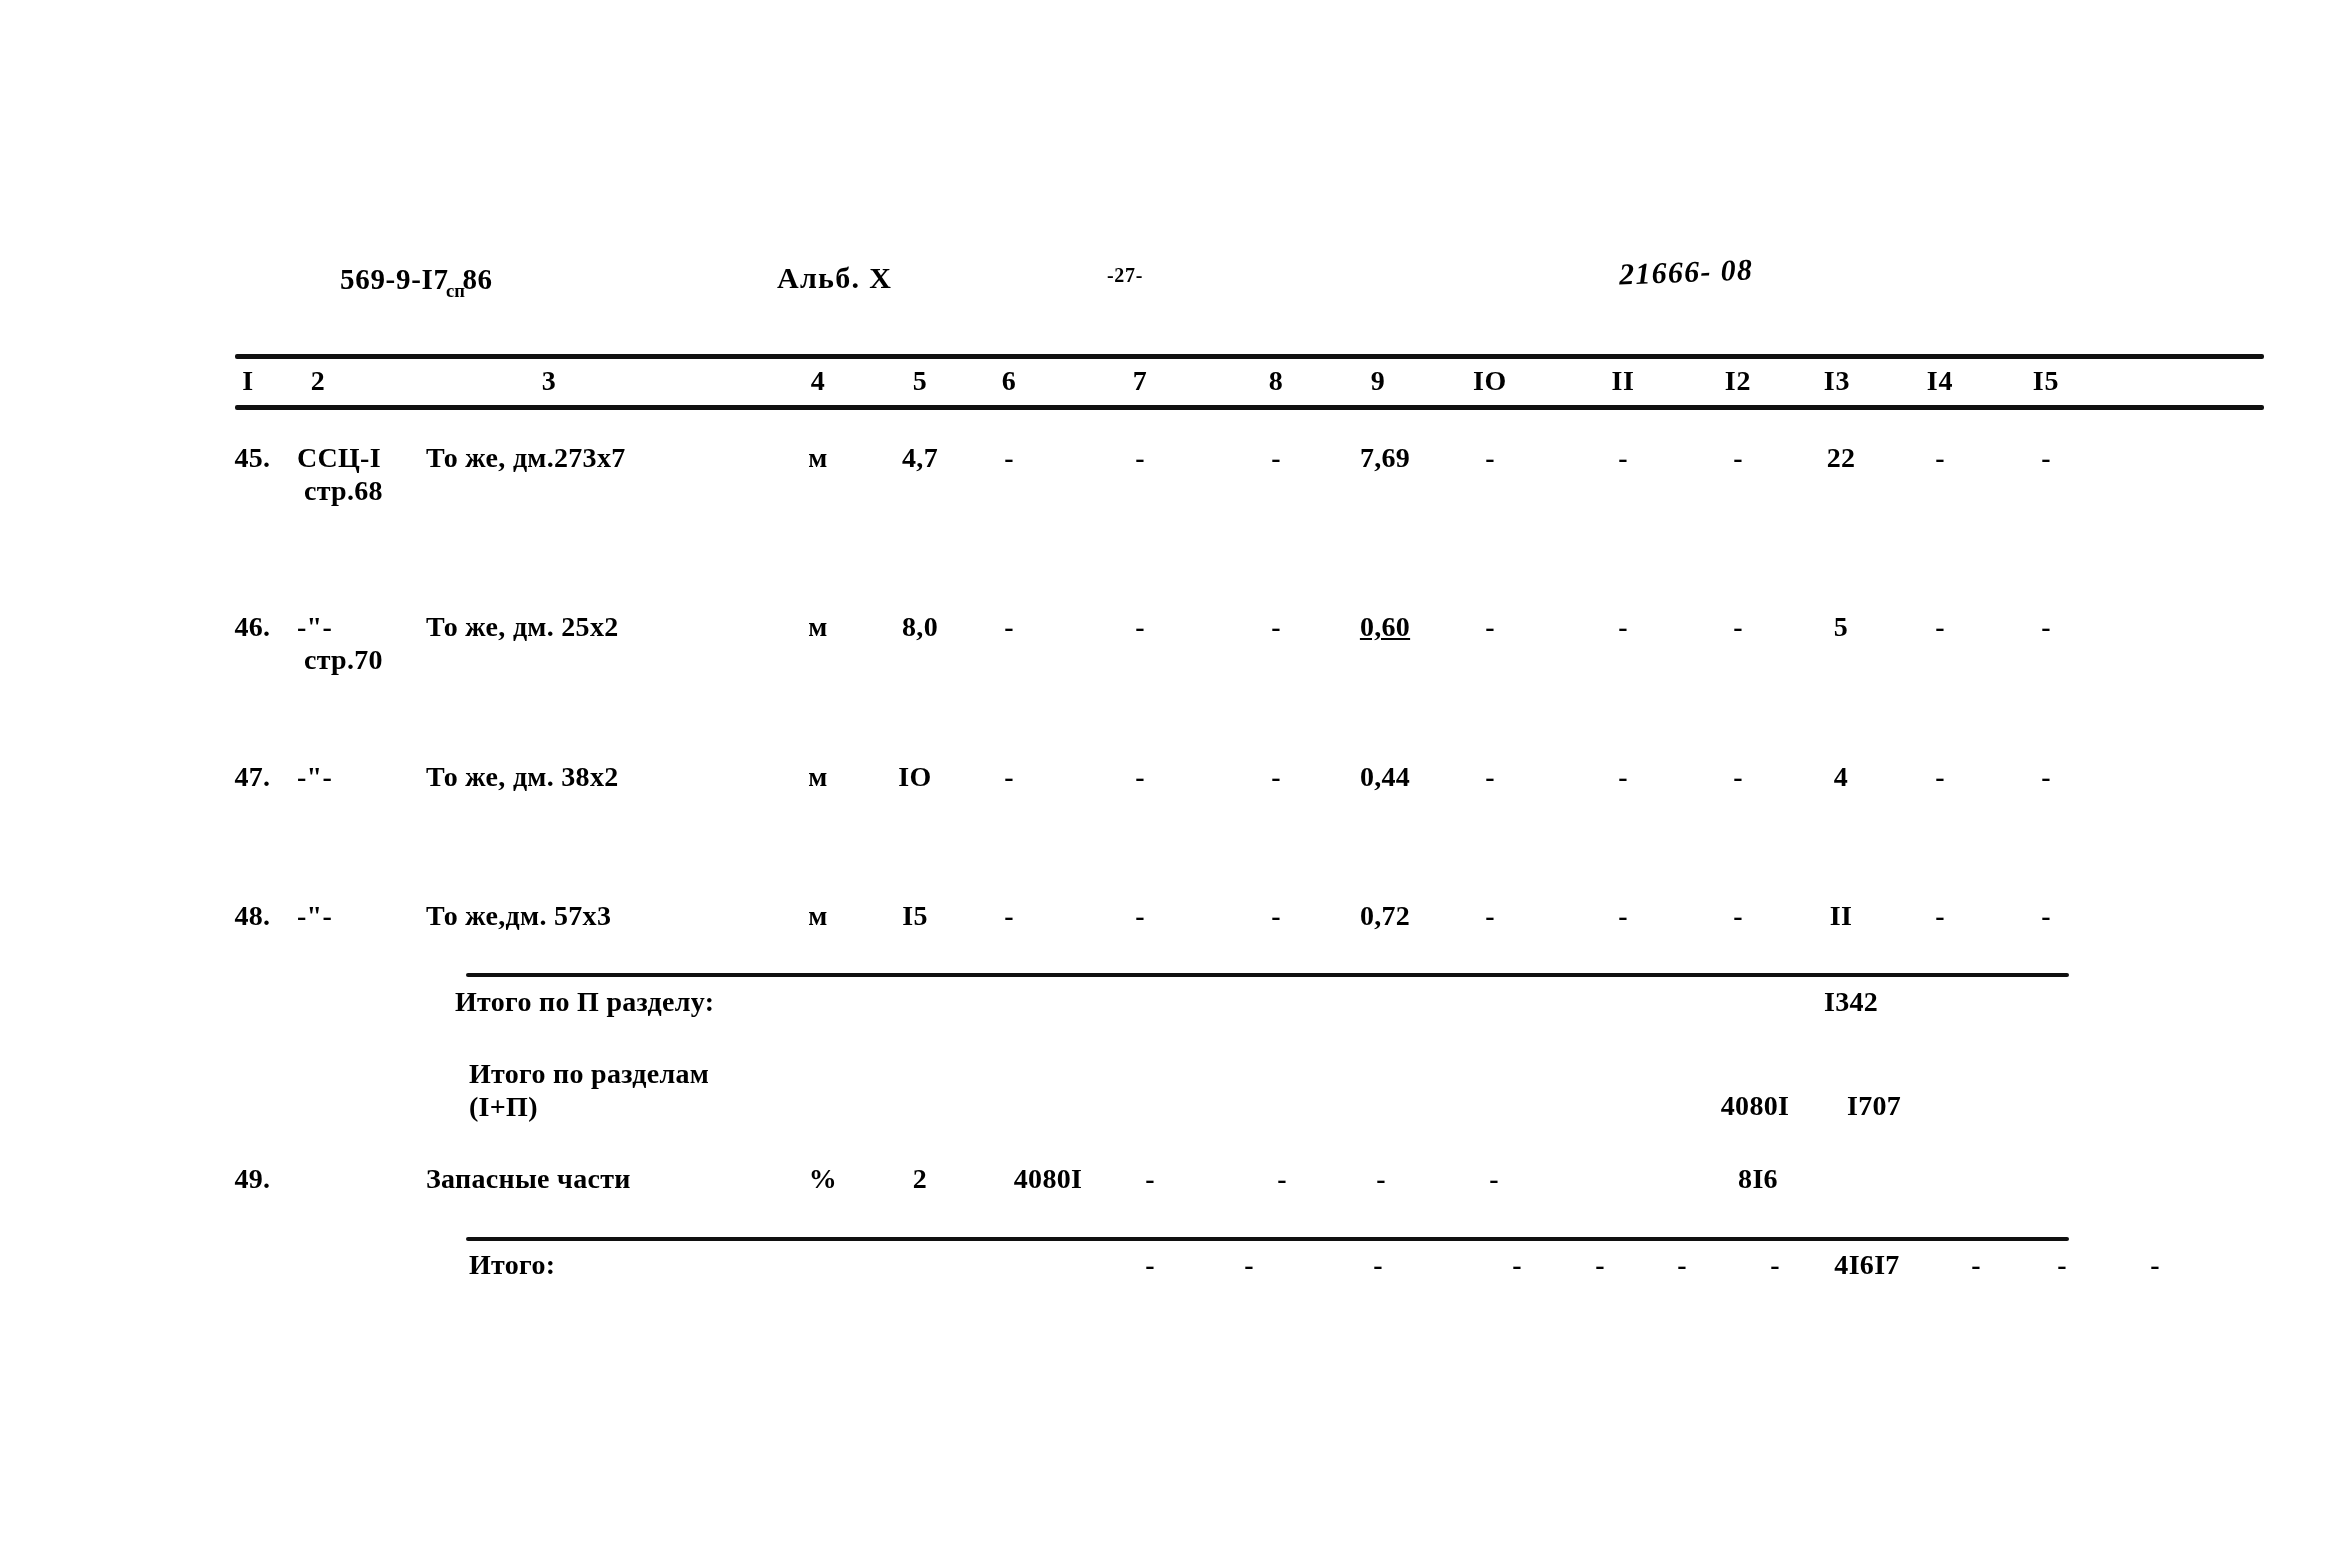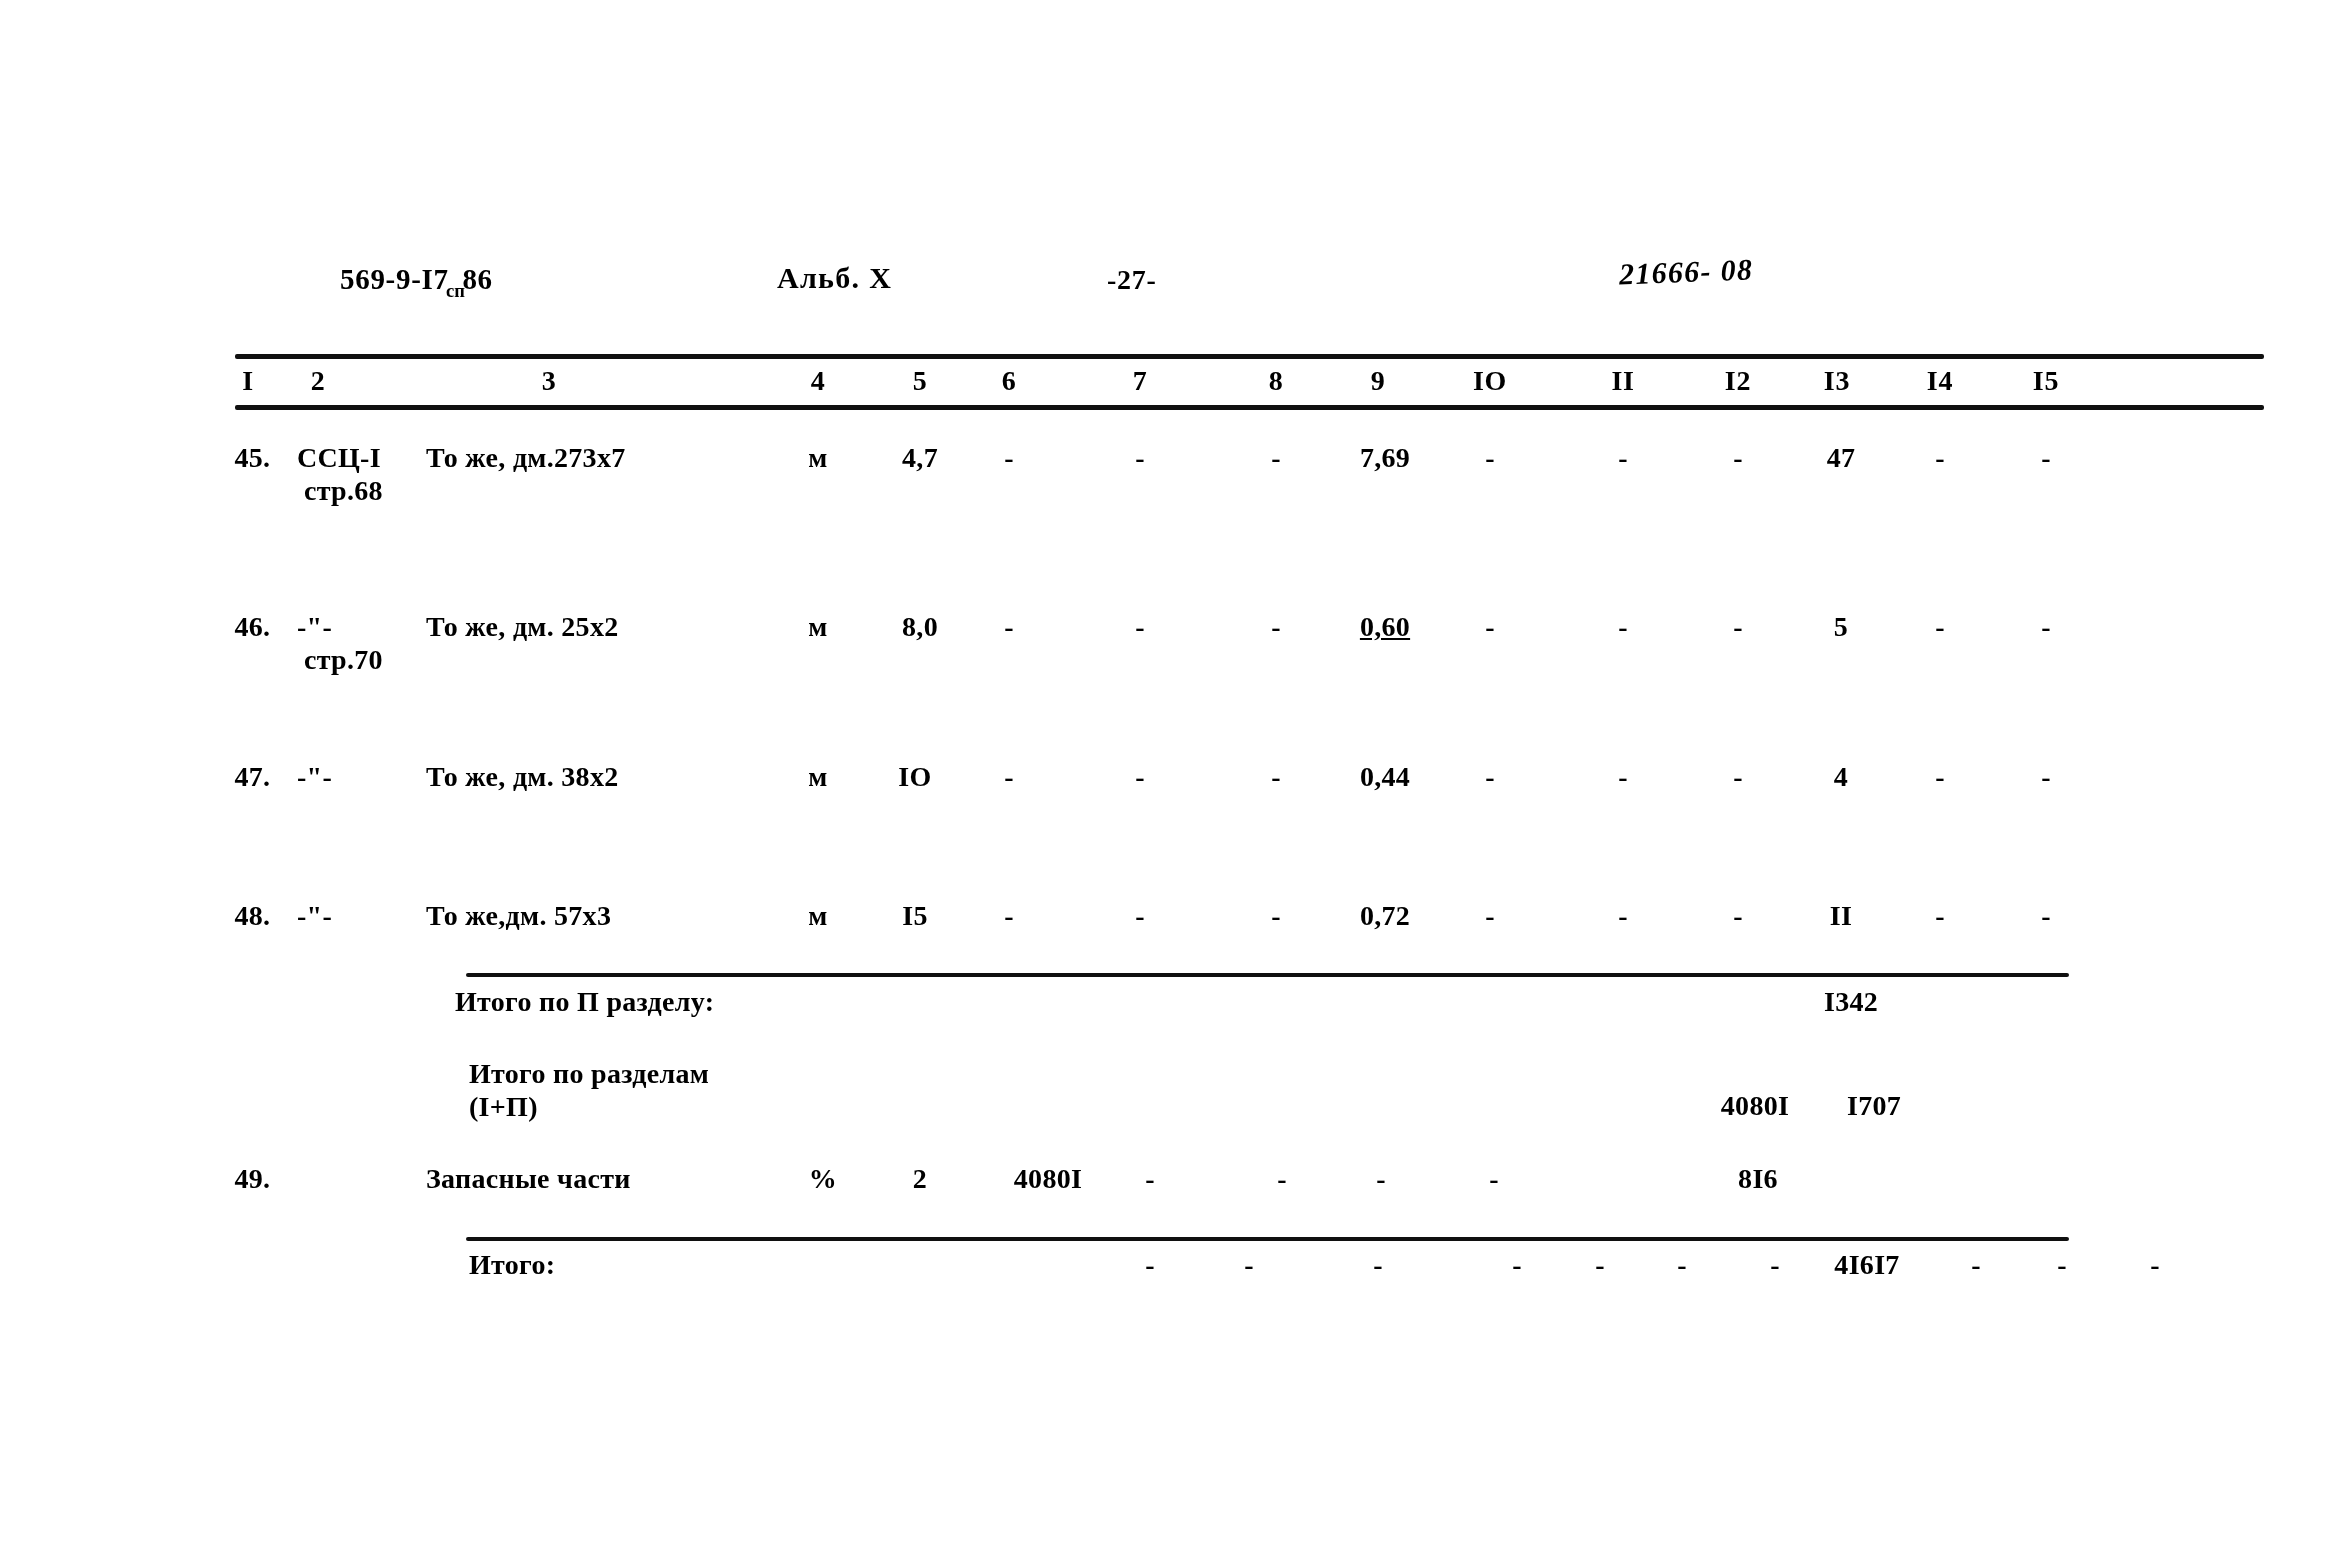--- a/index.html
+++ b/index.html
@@ -54,21 +54,21 @@
     top: 5.3px;
     font-size: 30px;
     font-weight: 700;
     letter-spacing: 1.3px;
     white-space: nowrap;
   }
   .page-no {
     position: absolute;
     left: 889px;
     top: 8px;
-    font-size: 28px;
+    font-size: 20px;
     font-weight: 700;
     letter-spacing: 0.7px;
     white-space: nowrap;
   }
   .hand-ref {
     position: absolute;
     left: 1401px;
     top: -1.3px;
     font-size: 30px;
     font-weight: 700;
@@ -181,21 +181,21 @@
     <span class="cell l" style="left:208px;">То же, дм.273х7</span>
     <span class="cell c" style="left:600px;">м</span>
     <span class="cell c" style="left:702px;">4,7</span>
     <span class="dash" style="left:791px;">-</span>
     <span class="dash" style="left:922px;">-</span>
     <span class="dash" style="left:1058px;">-</span>
     <span class="cell c" style="left:1167px;">7,69</span>
     <span class="dash" style="left:1272px;">-</span>
     <span class="dash" style="left:1405px;">-</span>
     <span class="dash" style="left:1520px;">-</span>
-    <span class="cell c" style="left:1623px;">47</span>
+    <span class="cell c" style="left:1623px;">22</span>
     <span class="dash" style="left:1722px;">-</span>
     <span class="dash" style="left:1828px;">-</span>
   </div>
 
   <div class="row" style="top:611px;">
     <span class="cell l" style="left:16.5px;">46.</span>
     <span class="cell l" style="left:79px;">-"-</span>
     <span class="cell l sub2" style="left:86px;">стр.70</span>
     <span class="cell l" style="left:208px;">То же, дм. 25х2</span>
     <span class="cell c" style="left:600px;">м</span>

